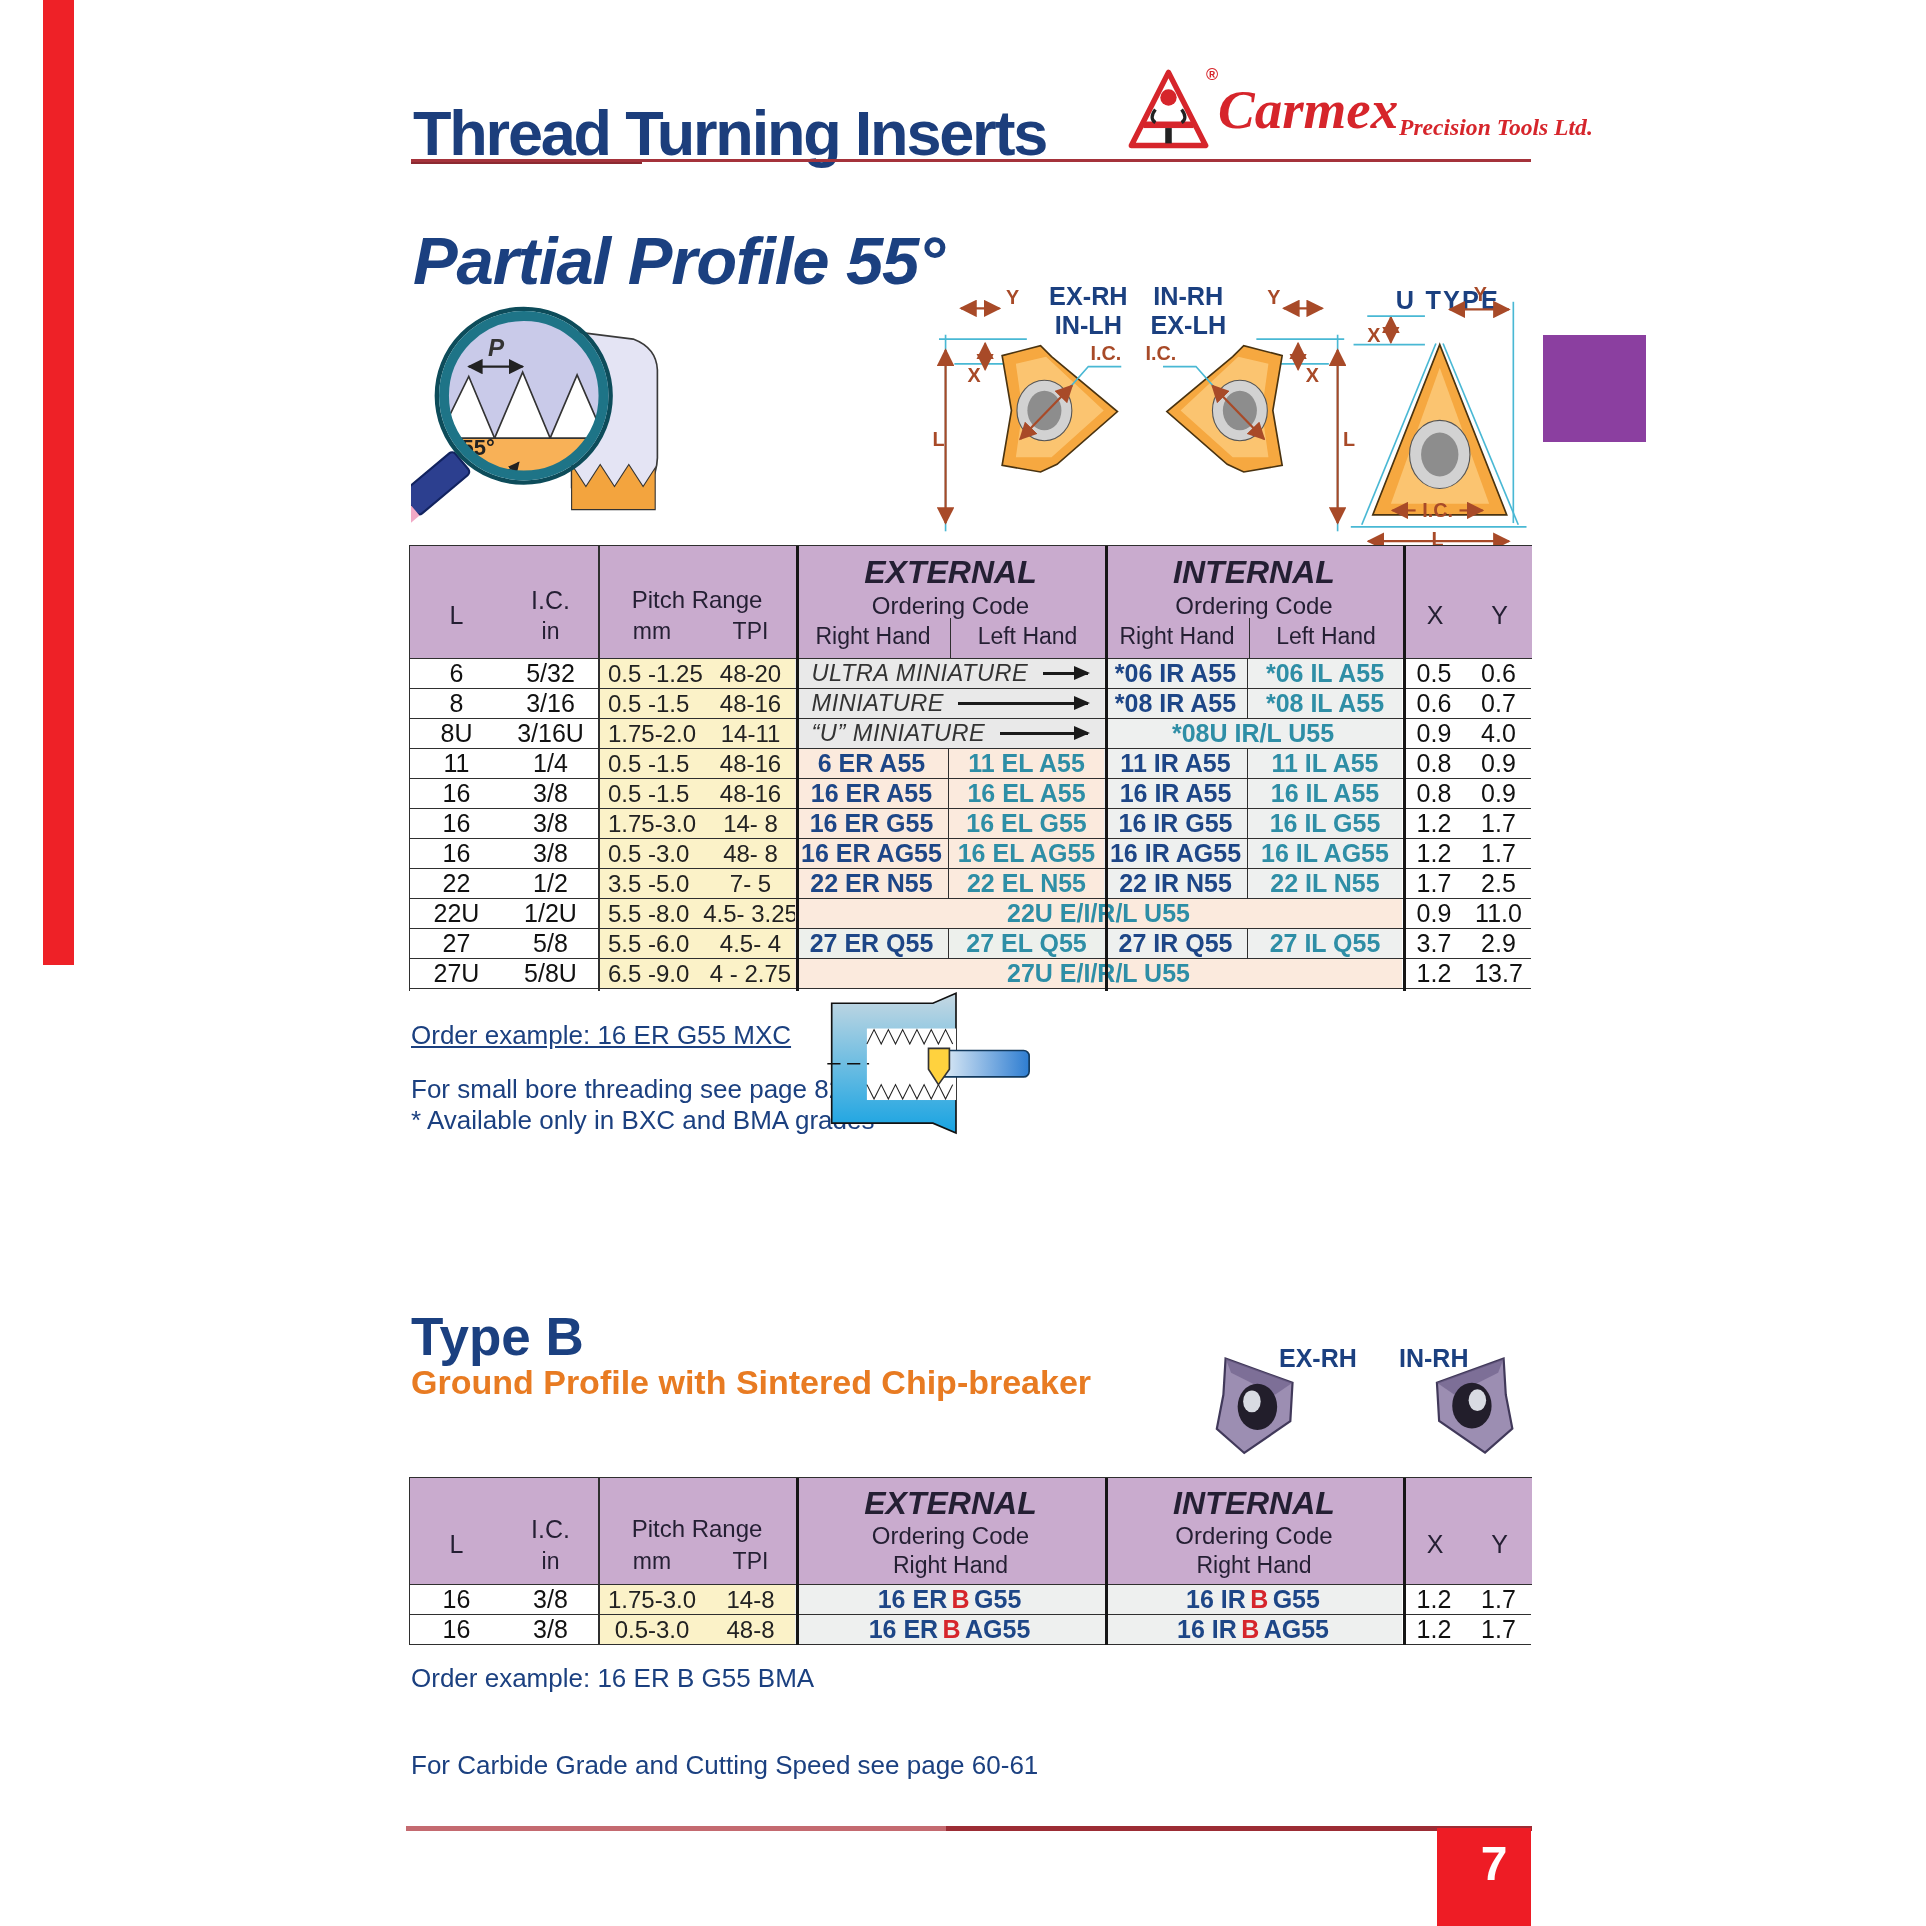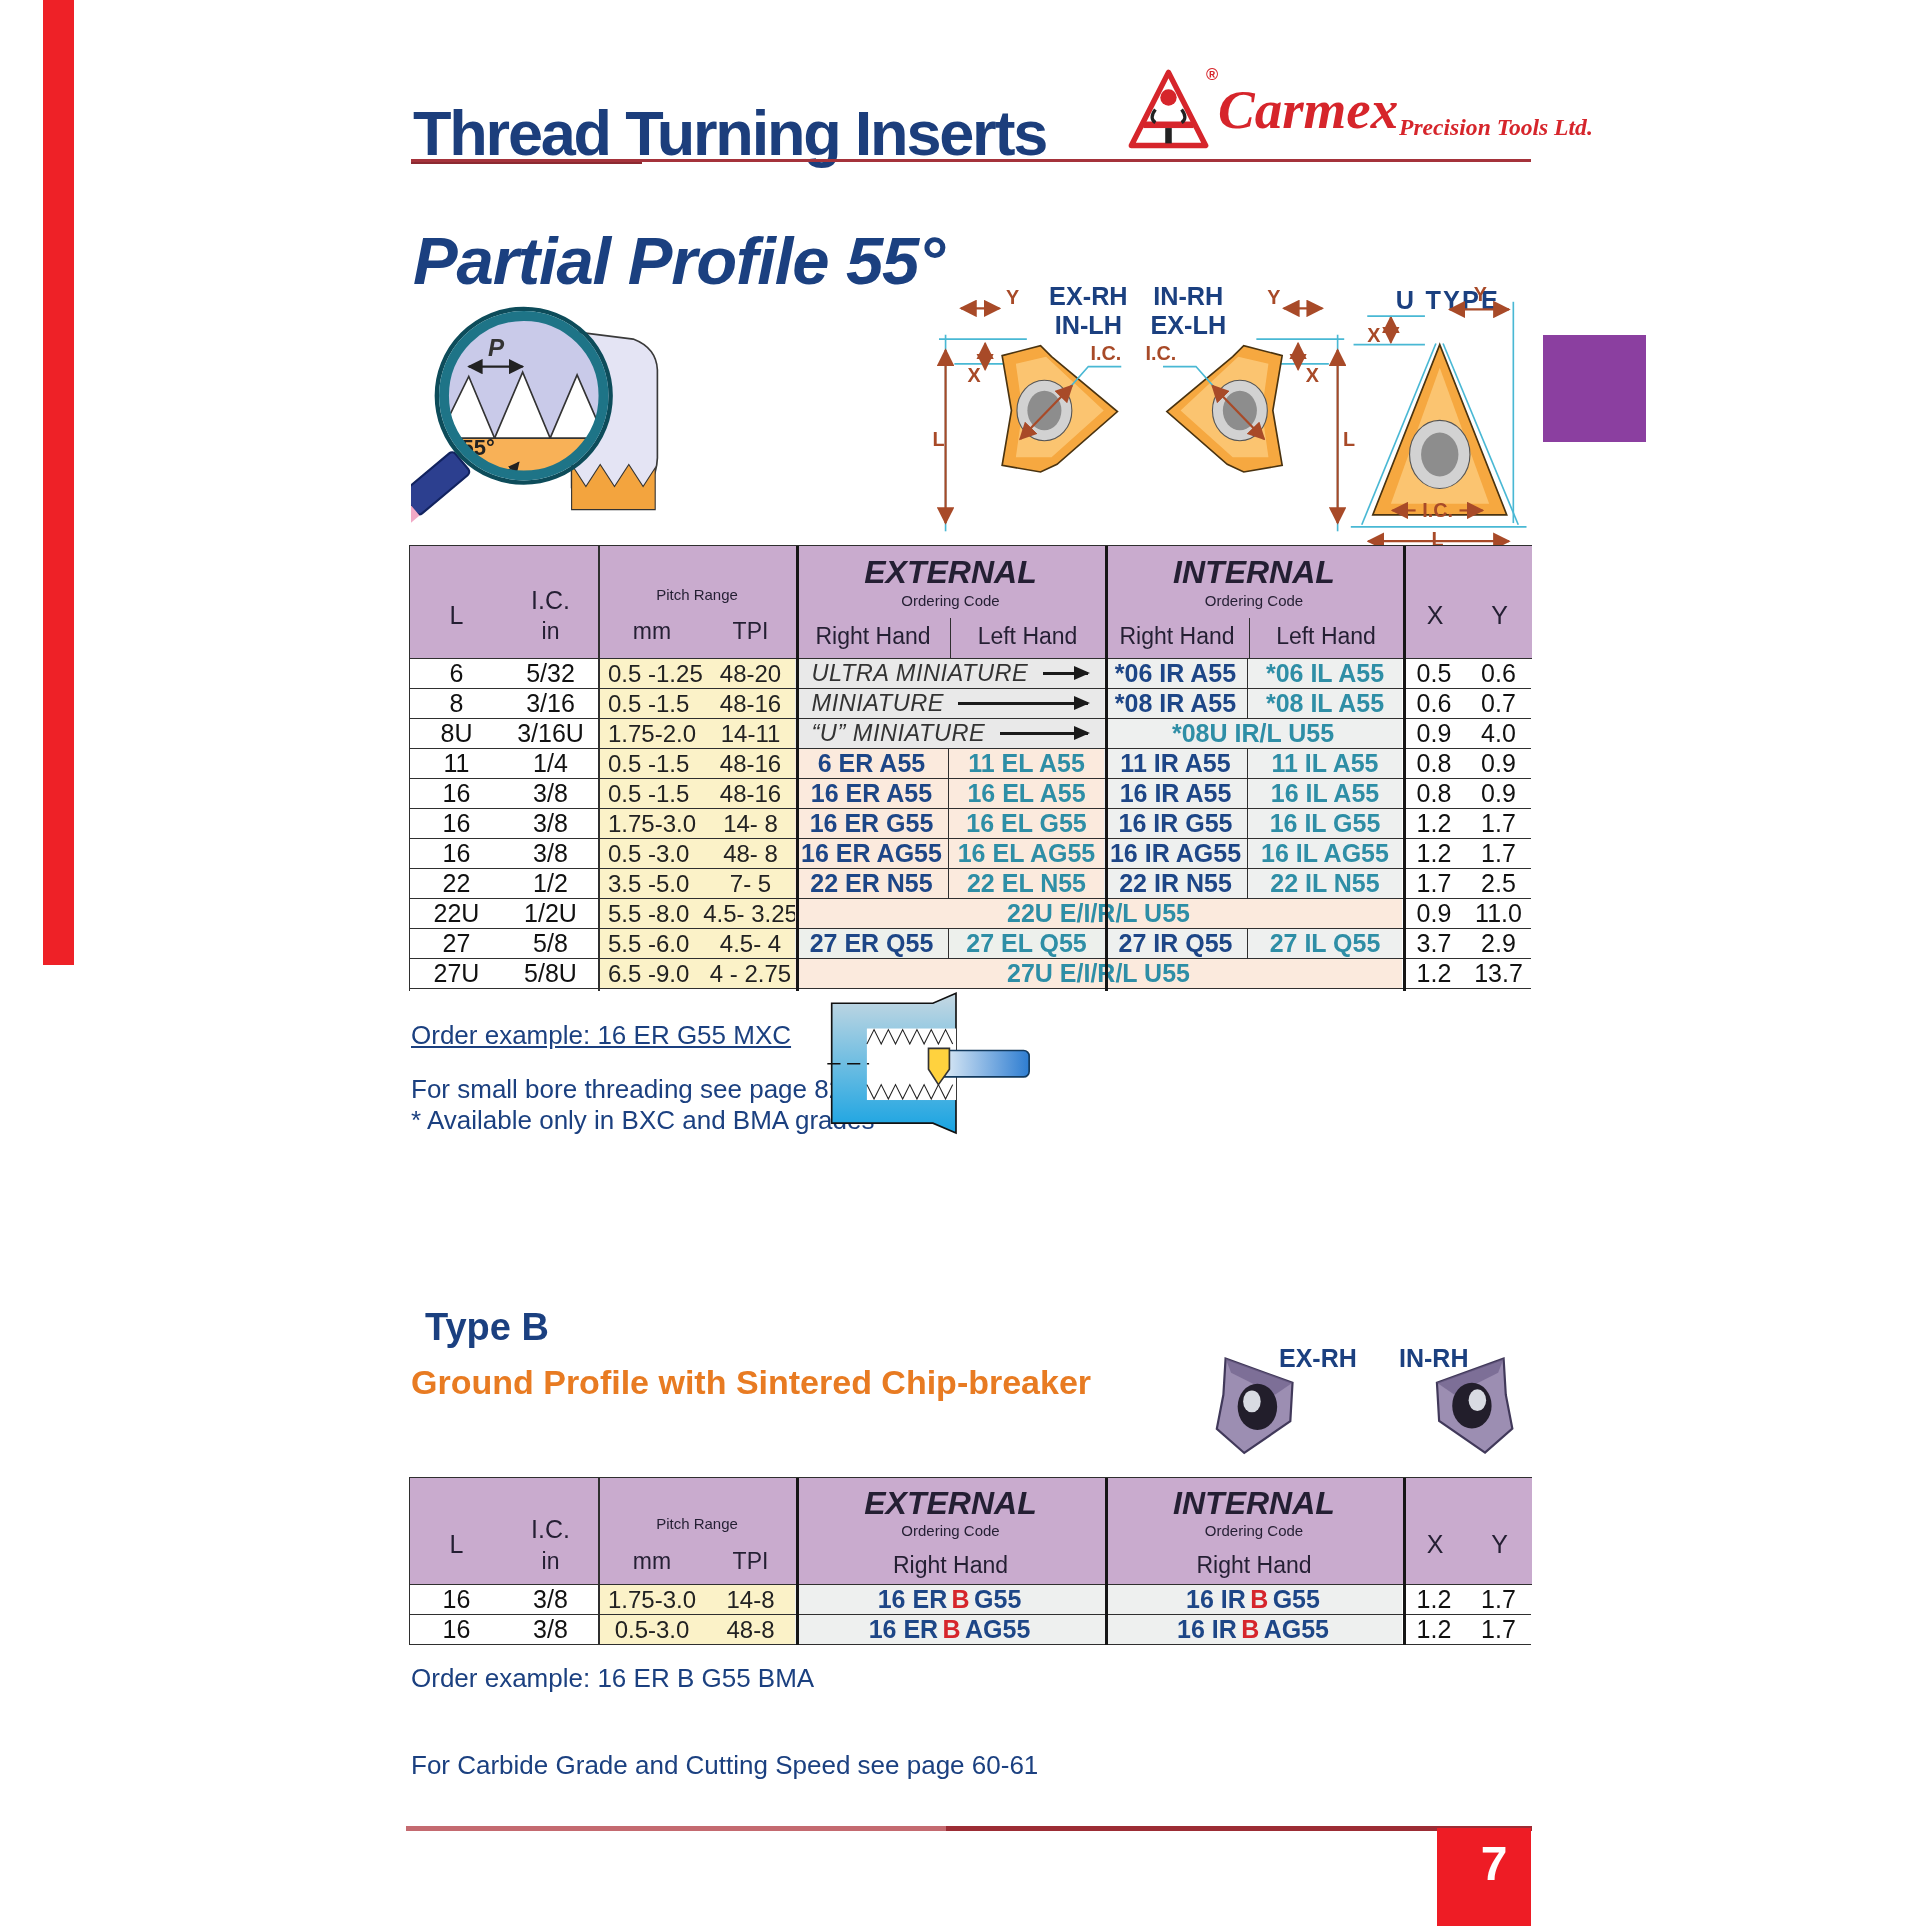--- a/index.html
+++ b/index.html
@@ -23,36 +23,36 @@
 
   
   .note{color:#1b4080;font-size:26px;white-space:nowrap;}
   #note1{left:411px;top:1020px;text-decoration:underline;}
   #note2{left:411px;top:1074px;}
   #note3{left:411px;top:1105px;}
   #note4{left:411px;top:1663px;}
   #footer-note{left:411px;top:1750px;}
 
   
-  #s2-title{left:411px;top:1306px;font-size:38px;font-weight:bold;color:#1b4080;white-space:nowrap;margin-left:14px;}
+  #s2-title{left:411px;top:1306px;font-size:53px;font-weight:bold;color:#1b4080;white-space:nowrap;}
   #s2-subtitle{left:411px;top:1363px;font-size:34px;font-weight:bold;color:#e87b22;white-space:nowrap;}
   .photo-label{font-size:25px;font-weight:bold;color:#1b4080;white-space:nowrap;}
   #photo1-label{left:1279px;top:1344px;}
   #photo2-label{left:1399px;top:1344px;}
 
   
   .tbl{position:absolute;left:409px;width:1122px;border-left:1.6px solid #2f2f2f;border-top:1.6px solid #2f2f2f;box-sizing:content-box;background:#fff;}
   #t1{top:545px;height:445px;}
   #t2{top:1477px;height:167px;}
   .thead{position:relative;background:#c9abce;border-bottom:1.6px solid #2f2f2f;box-sizing:border-box;}
   #t1 .thead{height:113px;}
   #t2 .thead{height:107px;}
   .thead span{position:absolute;text-align:center;color:#241f33;}
   .h46{font-size:25px;}
-  .h44{font-size:15px;}
+  .h44{font-size:24px;}
   .h42{font-size:23px;}
   .hbig{font-size:32px;font-weight:bold;font-style:italic;color:#1f1b2e;}
   .hd{position:absolute;width:1.1px;background:#2f2f2f;}
   .tgrid{display:grid;grid-auto-rows:30px;position:relative;}
   #t1 .tgrid{grid-template-columns:93px 95px 108px 89px 154px 155px 144px 154px 64px 65px;}
   #t2 .tgrid{grid-template-columns:93px 95px 108px 89px 309px 298px 64px 65px;}
   .cell{box-sizing:border-box;border-bottom:1.6px solid #2f2f2f;display:flex;align-items:center;justify-content:center;font-size:25px;color:#111;white-space:nowrap;}
   .yellow{background:#fbf2c8;}
   .peach{background:#fbeadd;}
   .grayc{background:#eef0ef;}

